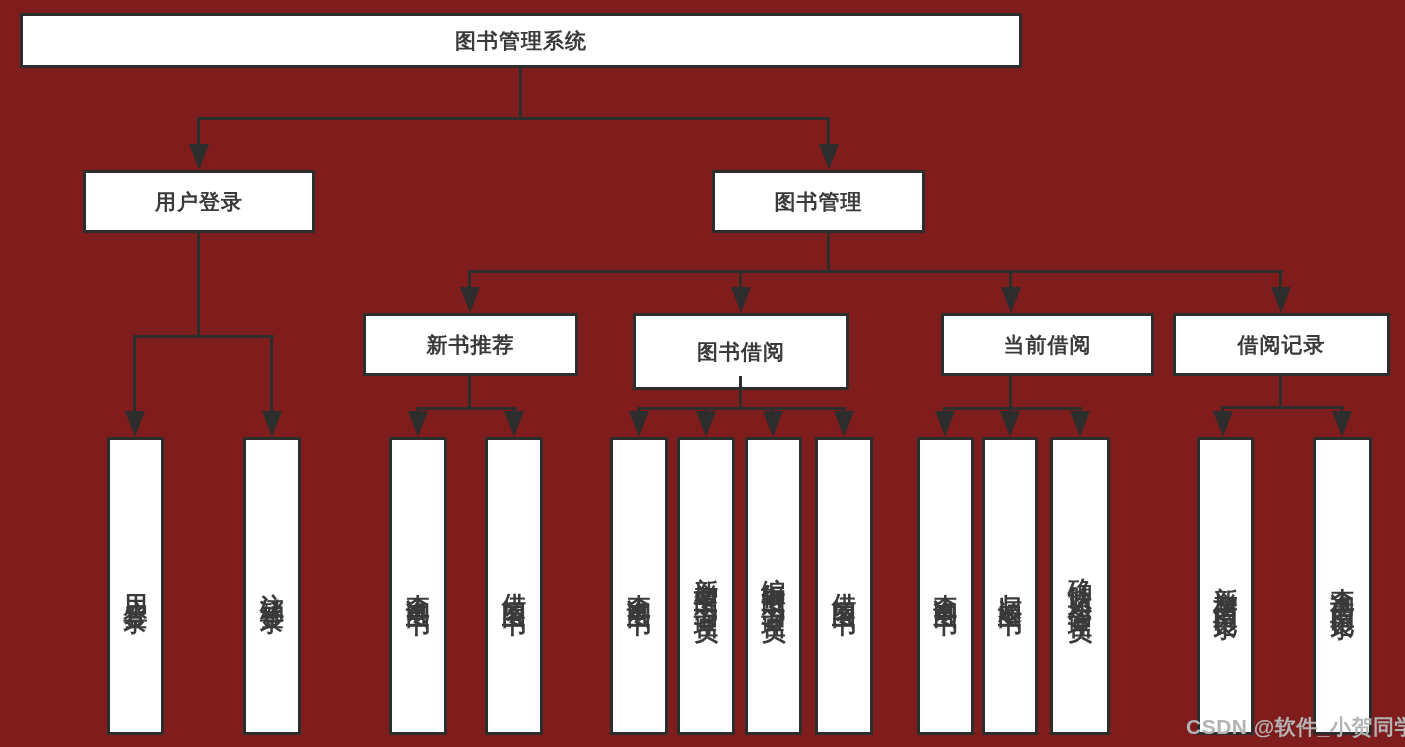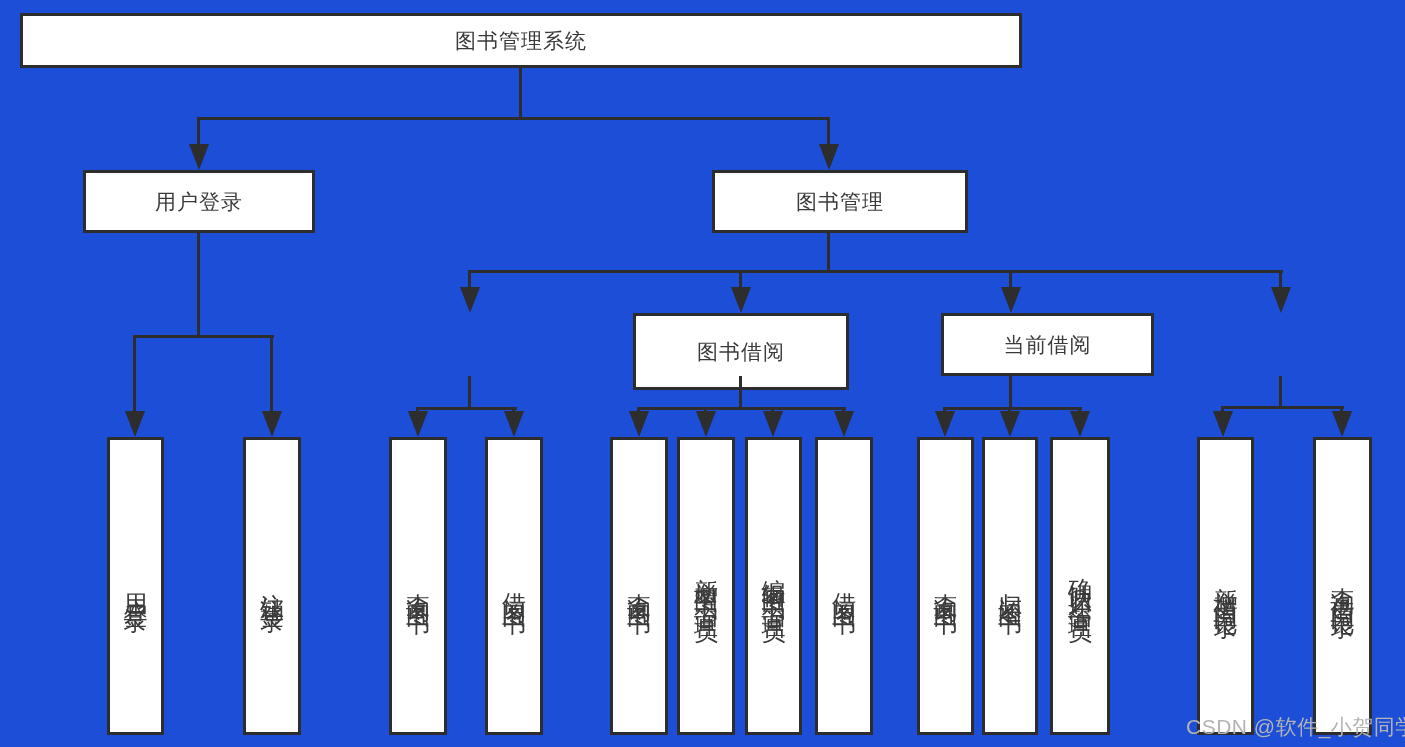--- a/index.html
+++ b/index.html
@@ -1,18 +1,19 @@
 <!DOCTYPE html>
 <html><head>
 <meta charset="utf-8">
 <style>
   html,body{margin:0;padding:0;background:#ffffff;}
   .canvas{
-    position:relative;width:1405px;height:747px;background:#1d4ed8;overflow:hidden;
+    position:relative;width:1405px;height:747px;background:#7f1d1d;overflow:hidden;
     font-family:"Liberation Sans",sans-serif;
+    font-weight:bold;
   }
   .box{
     position:absolute;box-sizing:border-box;background:#ffffff;
     border:3px solid #2d2d2d;color:#3a3a3a;
     display:flex;align-items:center;justify-content:center;
     font-size:21px;letter-spacing:1px;white-space:nowrap;
   }
   .vbox{
     writing-mode:vertical-rl;text-orientation:mixed;
     font-size:24px;letter-spacing:6px;line-height:1;
@@ -40,42 +41,44 @@
   <div class="box" style="left:20px;top:13px;width:1002px;height:55px;">图书管理系统</div>
 
   <div class="vline" style="left:519px;top:68px;height:51px;"></div>
   <div class="hline" style="left:197px;top:117px;width:633px;"></div>
   <div class="vline" style="left:197px;top:117px;height:31px;"></div>
   <div class="arrow" style="left:189px;top:144px;"></div>
   <div class="vline" style="left:827px;top:117px;height:31px;"></div>
   <div class="arrow" style="left:819px;top:144px;"></div>
 
   <div class="box" style="left:83px;top:170px;width:232px;height:63px;">用户登录</div>
-  <div class="box" style="left:712px;top:170px;width:256px;height:63px;">图书管理</div>
+  <div class="box" style="left:712px;top:170px;width:213px;height:63px;">图书管理</div>
 
   <div class="vline" style="left:197px;top:233px;height:105px;"></div>
   <div class="hline" style="left:133px;top:335px;width:141px;"></div>
   <div class="vline" style="left:133px;top:335px;height:80px;"></div>
   <div class="arrow" style="left:125px;top:411px;"></div>
   <div class="vline" style="left:270px;top:335px;height:80px;"></div>
   <div class="arrow" style="left:262px;top:411px;"></div>
 
   <div class="vline" style="left:827px;top:233px;height:40px;"></div>
   <div class="hline" style="left:468px;top:270px;width:815px;"></div>
   <div class="vline" style="left:468px;top:270px;height:20px;"></div>
   <div class="arrow" style="left:460px;top:287px;"></div>
   <div class="vline" style="left:739px;top:270px;height:20px;"></div>
   <div class="arrow" style="left:731px;top:287px;"></div>
   <div class="vline" style="left:1009px;top:270px;height:20px;"></div>
   <div class="arrow" style="left:1001px;top:287px;"></div>
   <div class="vline" style="left:1279px;top:270px;height:20px;"></div>
   <div class="arrow" style="left:1271px;top:287px;"></div>
 
+  <div class="box" style="left:363px;top:313px;width:215px;height:63px;">新书推荐</div>
   <div class="box" style="left:633px;top:313px;width:216px;height:77px;">图书借阅</div>
   <div class="box" style="left:905px;top:313px;width:213px;height:63px;margin-left:36px;">当前借阅</div>
+  <div class="box" style="left:1173px;top:313px;width:217px;height:63px;">借阅记录</div>
 
   <div class="vline" style="left:468px;top:376px;height:34px;"></div>
   <div class="hline" style="left:416px;top:407px;width:101px;"></div>
   <div class="vline" style="left:416px;top:407px;height:10px;"></div>
   <div class="arrow" style="left:408px;top:411px;"></div>
   <div class="vline" style="left:512px;top:407px;height:10px;"></div>
   <div class="arrow" style="left:504px;top:411px;"></div>
 
   <div class="vline" style="left:739px;top:376px;height:34px;"></div>
   <div class="hline" style="left:637px;top:407px;width:209px;"></div>

